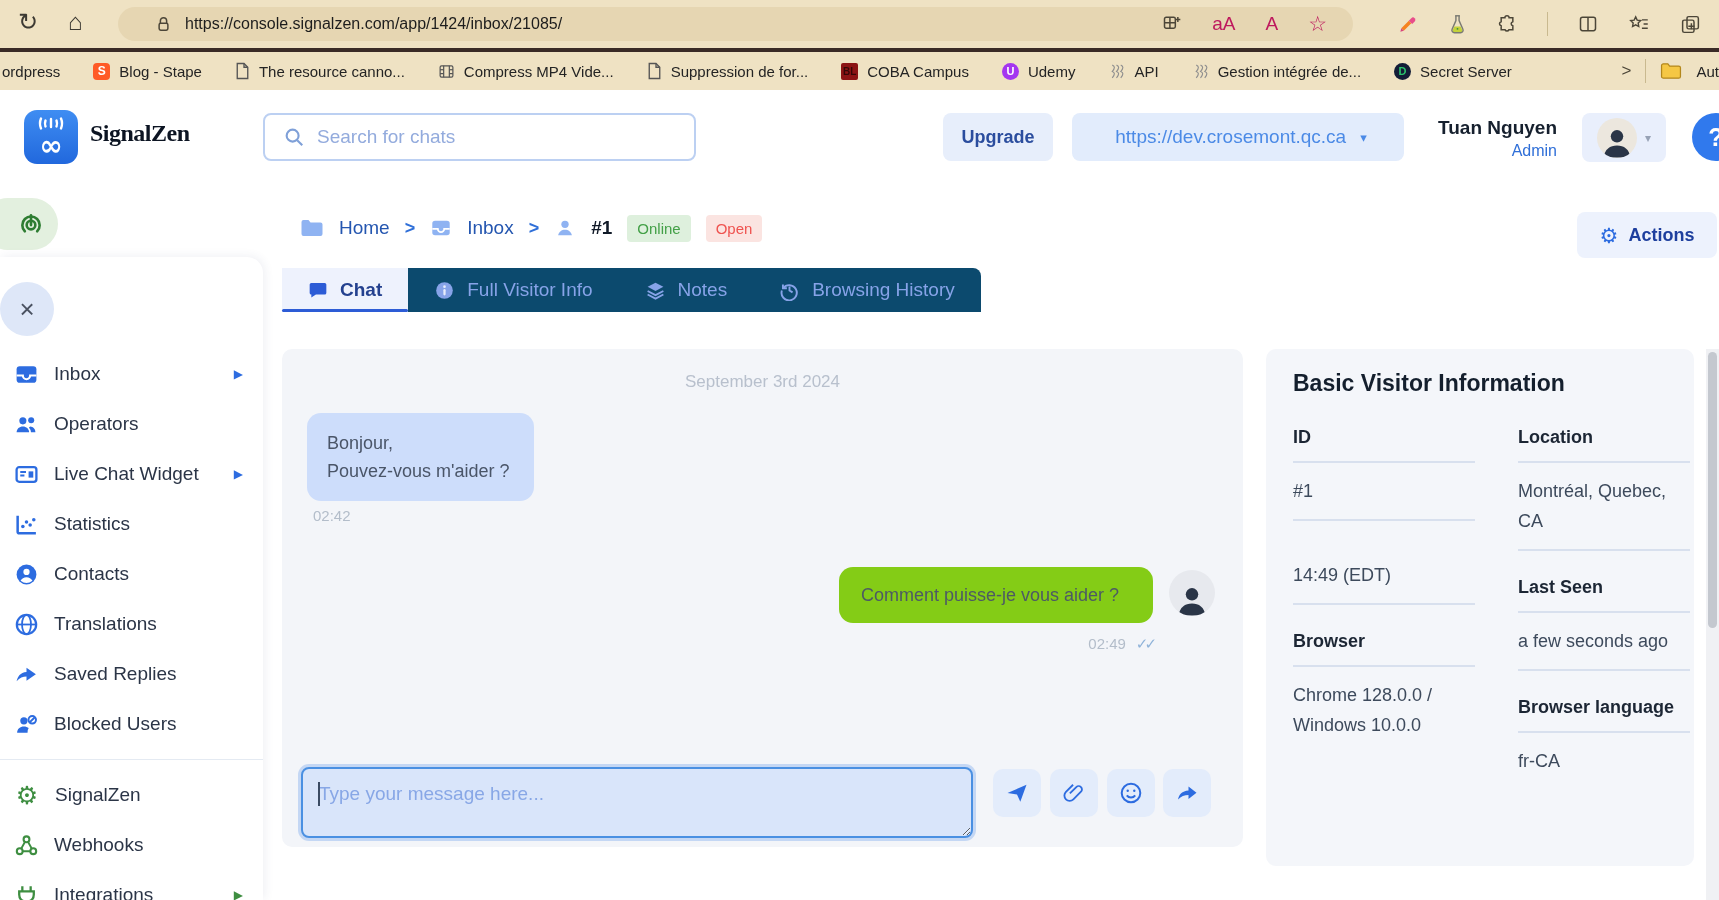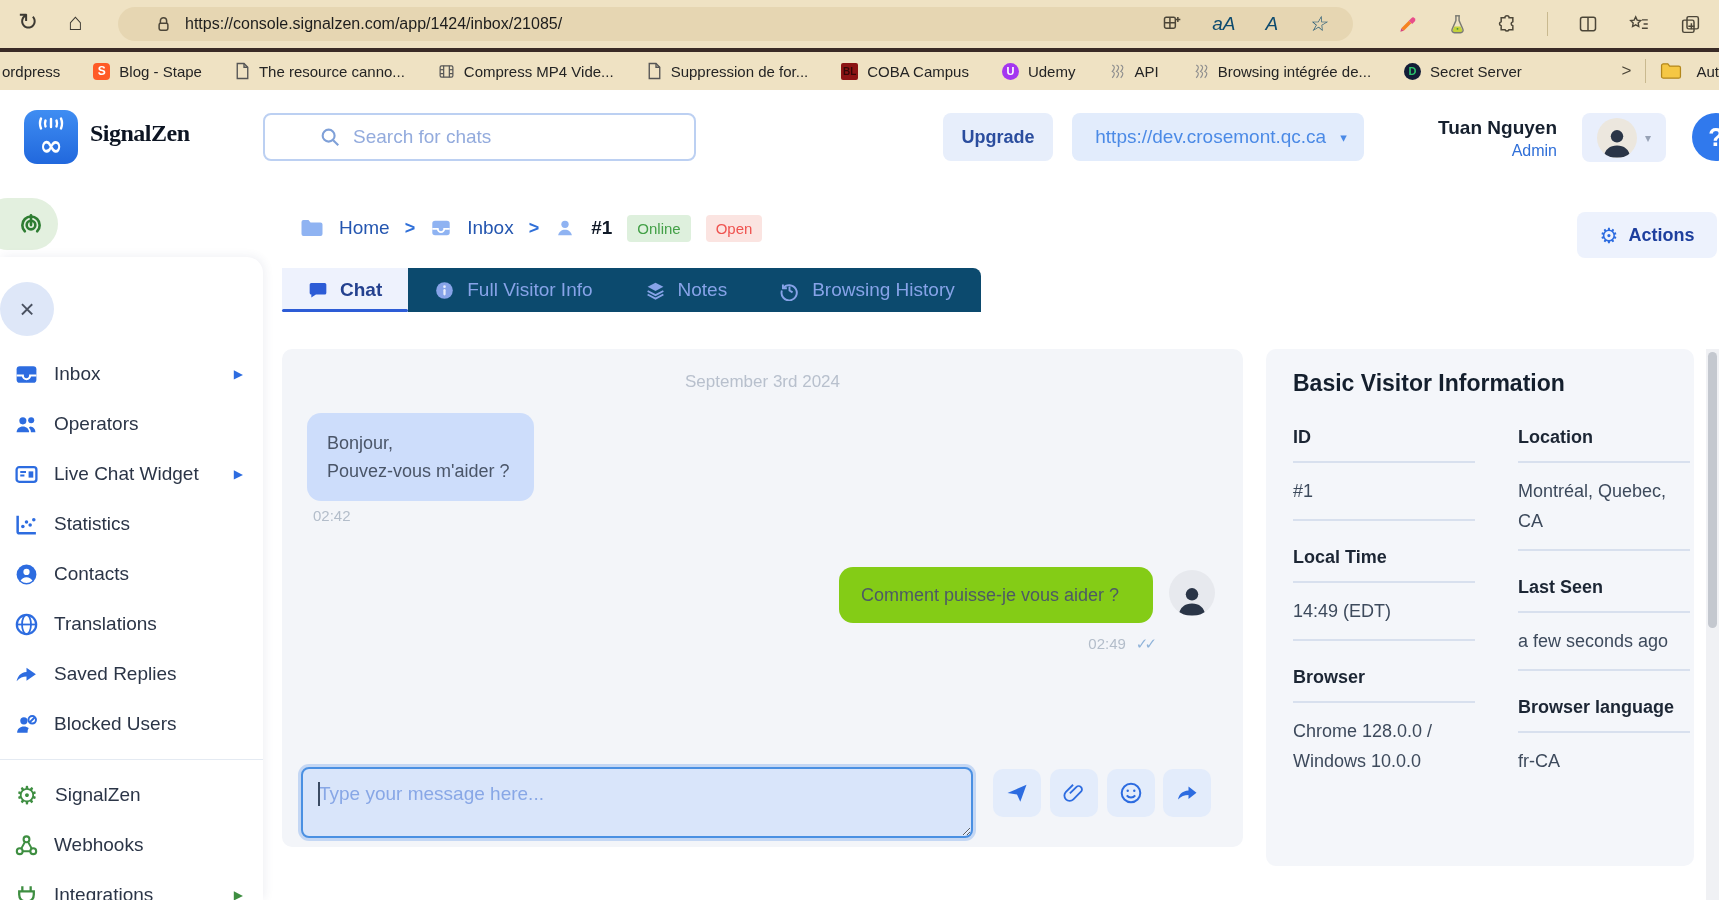--- a/index.html
+++ b/index.html
@@ -11,21 +11,21 @@
   .chrome { position:absolute; left:0; top:0; width:1719px; height:48px; background:#efe2c3; display:flex; align-items:center; }
   .chrome-sep { position:absolute; left:0; top:48px; width:1719px; height:4px; background:#3a2b26; }
   .nav-glyph { font-size:24px; color:#3d3a33; line-height:1; }
   .btn-reload { position:absolute; left:18px; top:10px; }
   .btn-home { position:absolute; left:68px; top:10px; }
   .url-pill { position:absolute; left:118px; top:7px; width:1235px; height:34px; background:#e6d6b2; border-radius:17px; display:flex; align-items:center; }
   .url-text { font-size:16px; color:#1d1d1d; margin-left:14px; flex:1; white-space:nowrap; overflow:hidden; }
   .pill-lock { margin-left:38px; }
   .pill-icons { display:flex; align-items:center; gap:30px; margin-right:26px; }
   .chrome-right { position:absolute; right:18px; top:0; height:48px; display:flex; align-items:center; gap:30px; }
-  .gray-ic { color:#0c4a6e; font-size:19px;font-style:italic; }
+  .gray-ic { color:#be185d; font-size:19px; }
   .vdiv { width:1px; height:24px; background:#c9b98f; }
   .ric { display:block; }
 
   
   .bookmarks { position:absolute; left:0; top:52px; width:1719px; height:38px; background:#efe2c3; display:flex; align-items:center; }
   .bm-list { display:flex; align-items:center; gap:33px; margin-left:2px; white-space:nowrap; }
   .bm { display:flex; align-items:center; gap:9px; }
   .bm-label { font-size:15px; color:#242424; }
   .fav-sq { width:17px; height:17px; border-radius:4px; display:flex; align-items:center; justify-content:center; font-weight:bold; color:#fff; }
   .fav-stape { background:#ff5a26; font-size:12px; }
@@ -36,26 +36,26 @@
   .bm-right { position:absolute; right:0; top:0; height:38px; display:flex; align-items:center; gap:14px; padding-right:0; }
   .bm-chevron { font-size:17px; color:#4c4638; }
   .bm-folder-label { font-size:15px; color:#242424; }
 
   
   .app { position:absolute; left:0; top:90px; width:1719px; height:810px; background:#fff; }
 
   
   .logo-badge { position:absolute; left:24px; top:20px; width:54px; height:54px; }
   .brand { position:absolute; left:90px; top:30px; font-size:24px; font-weight:bold; color:#0c1422; letter-spacing:-0.5px;font-family:Liberation Serif, serif; }
-  .search-box { position:absolute; left:263px; top:23px; width:433px; height:48px; border:2px solid #bcd0f2; border-radius:8px; background:#fff; display:flex; align-items:center;padding-left:36px; }
+  .search-box { position:absolute; left:263px; top:23px; width:433px; height:48px; border:2px solid #bcd0f2; border-radius:8px; background:#fff; display:flex; align-items:center; }
   .search-box input { border:none; outline:none; flex:1; font-size:19px; color:#33415c; font-family:"Liberation Sans",sans-serif; background:transparent; }
   .search-box input::placeholder { color:#93abdd; }
   .search-ic { margin:0 12px 0 18px; }
   .upgrade-btn { position:absolute; left:943px; top:23px; width:110px; height:48px; background:#e7eefb; border-radius:8px; display:flex; align-items:center; justify-content:center; font-size:18px; font-weight:bold; color:#2b4d9e; cursor:pointer; }
-  .site-dd { position:absolute; left:1072px; top:23px; width:292px; height:48px; background:#e2ecfc; border-radius:8px; display:flex; align-items:center; justify-content:center; gap:14px; cursor:pointer;padding-left:6px; }
+  .site-dd { position:absolute; left:1072px; top:23px; width:332px; height:48px; background:#e2ecfc; border-radius:8px; display:flex; align-items:center; justify-content:center; gap:14px; cursor:pointer;padding-left:6px; }
   .site-dd .url { font-size:19px; color:#4b8ae6; }
   .site-dd .caret { font-size:13px; color:#4b8ae6; }
   .user-block { position:absolute; left:1400px; top:26px; width:157px; text-align:right; }
   .user-name { font-size:19px; font-weight:bold; color:#16202e; line-height:24px; }
   .user-role { font-size:16px; color:#2f6fd8; line-height:22px; }
   .avatar-pill { position:absolute; left:1582px; top:23px; width:84px; height:49px; background:#e9effc; border-radius:8px; display:flex; align-items:center; justify-content:center; gap:8px; cursor:pointer; }
   .avatar-circ { width:40px; height:40px; border-radius:50%; background:#ece7de; display:flex; align-items:flex-end; justify-content:center; overflow:hidden; }
   .pill-caret { font-size:12px; color:#97a2b5; }
   .help-circ { position:absolute; left:1692px; top:23px; width:48px; height:48px; border-radius:50%; background:#3079ed; color:#fff; font-size:25px; font-weight:bold; display:flex; align-items:center; justify-content:center; }
 
@@ -250,21 +250,21 @@
             </svg>
           </span>
         <span class="bm-label">API</span>
         </span>
       <span class="bm">
         <span>
             <svg width="17" height="17" viewBox="0 0 24 24" fill="none" stroke="#8e8e8e" stroke-width="2">
               <path d="M6 3q6 2 0 9 6 2 0 9M12 3q6 2 0 9 6 2 0 9M18 3q6 2 0 9 6 2 0 9" stroke-width="1.6"></path>
             </svg>
           </span>
-        <span class="bm-label">Browsing intégrée de...</span>
+        <span class="bm-label">Gestion intégrée de...</span>
         </span>
       <span class="bm">
         <span class="fav-circ fav-secret">D</span>
         <span class="bm-label">Secret Server</span>
         </span>
     </div>
     <div class="bm-right">
       <span class="bm-chevron">&gt;</span>
       <span class="vdiv"></span>
       <span>
@@ -581,21 +581,20 @@
 
     <div class="info-panel">
       <div class="info-title">Basic Visitor Information</div>
       <div class="info-cols">
         <div class="col1">
           <div class="field">
             <div class="f-label">ID</div>
             <div class="f-value">#1</div>
           </div>
           <div class="field">
-            <div class="f-label">Local Time</div>
             <div class="f-value">14:49 (EDT)</div>
           </div>
           <div class="field last">
             <div class="f-label">Browser</div>
             <div class="f-value">Chrome 128.0.0 / Windows 10.0.0</div>
           </div>
         </div>
         <div class="col2">
           <div class="field">
             <div class="f-label">Location</div>

